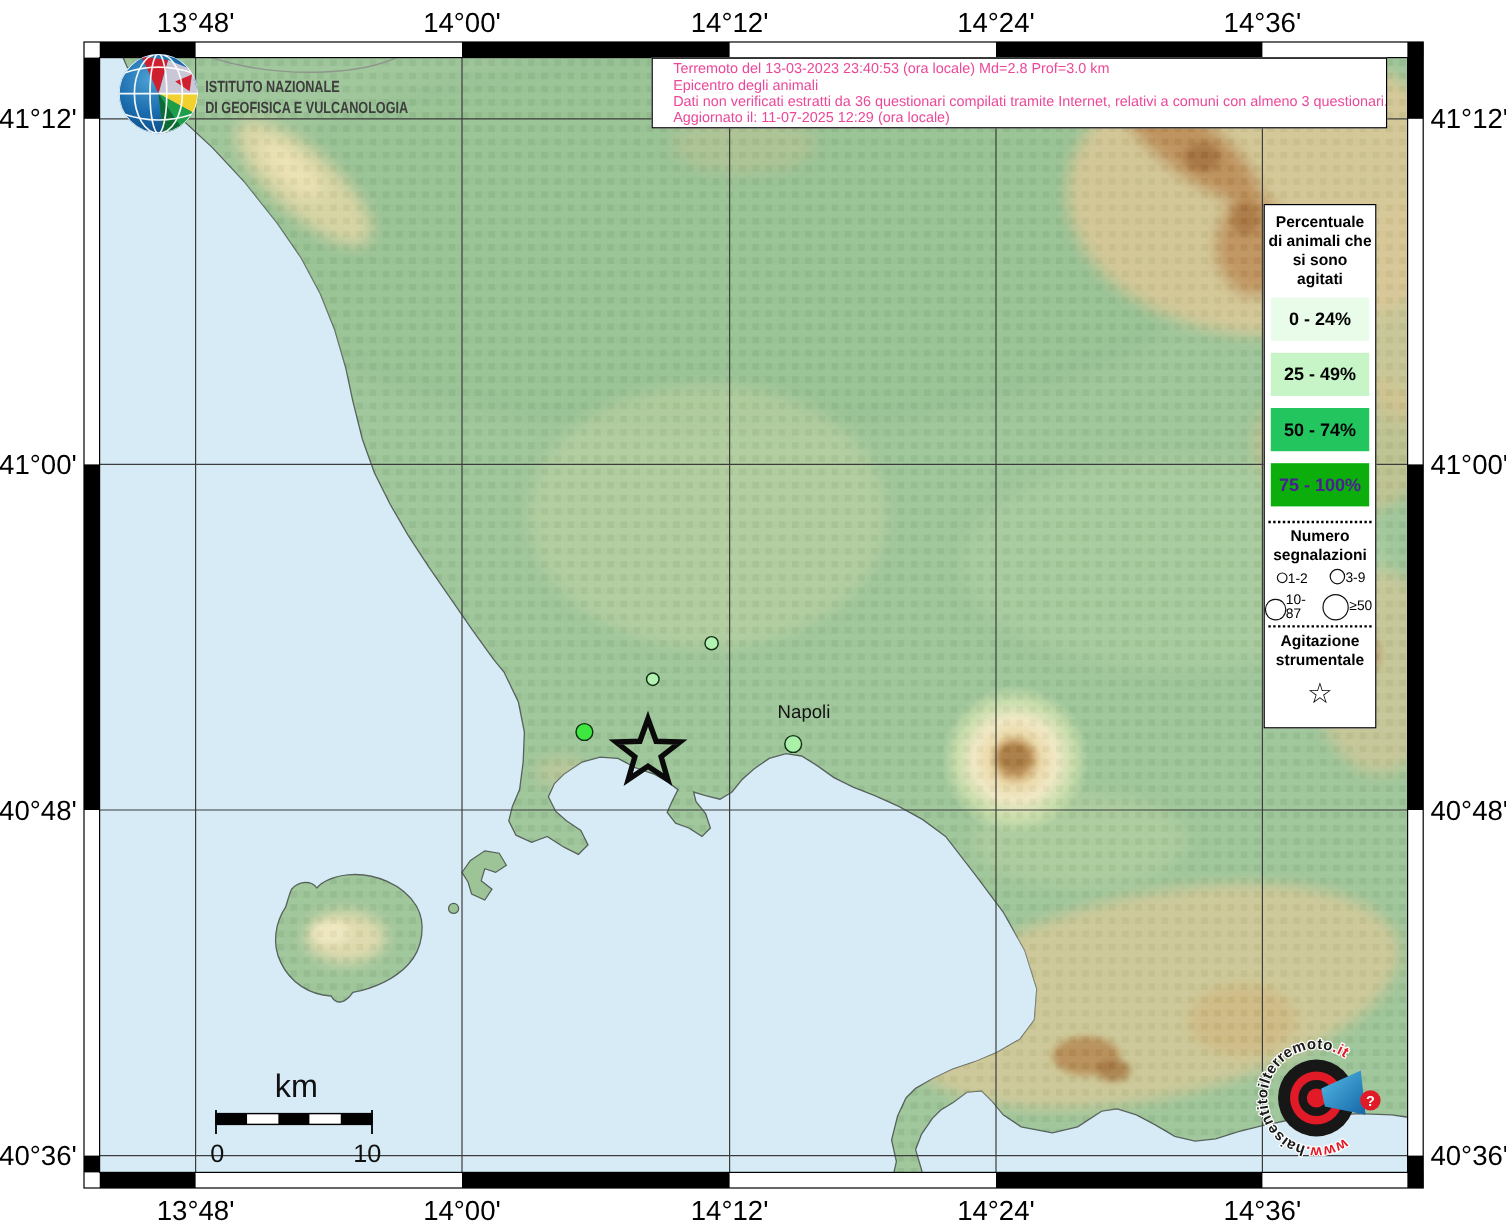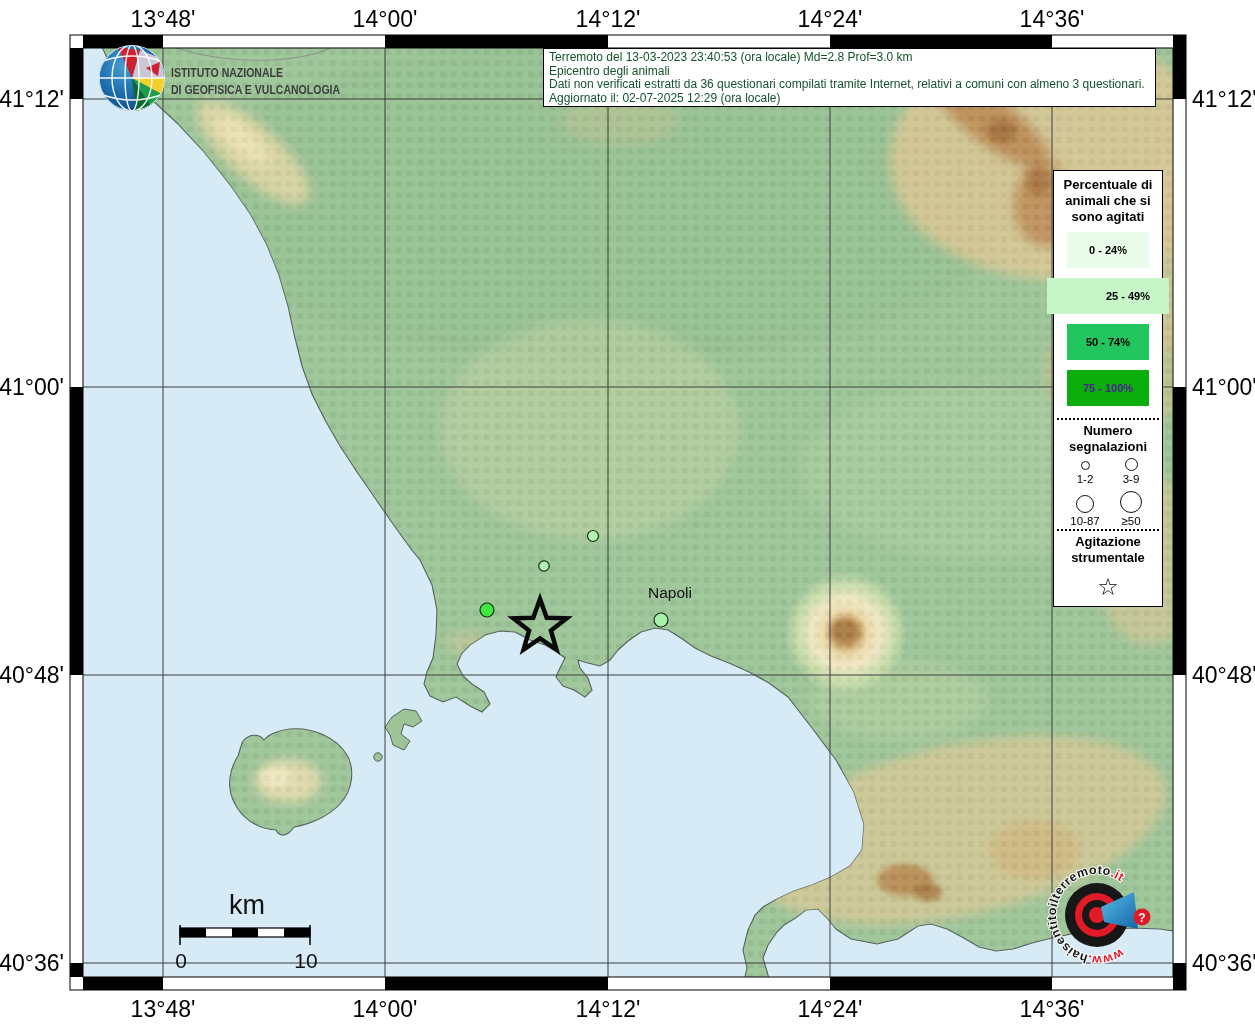--- a/index.html
+++ b/index.html
@@ -4,34 +4,34 @@
 <style>
   html,body{margin:0;padding:0;background:#ffffff;width:1255px;height:1024px;overflow:hidden;}
   #stage{position:relative;width:1255px;height:1024px;background:#ffffff;
          font-family:"Liberation Sans","DejaVu Sans",sans-serif;}
   #map-svg{position:absolute;left:0;top:0;}
   svg text{font-family:"Liberation Sans","DejaVu Sans",sans-serif;}
 
   
   .info-box{position:absolute;left:543px;top:48px;width:613px;height:59px;
     background:#ffffff;border:1px solid #000;box-sizing:border-box;
-    padding:2px 5px;font-size:12px;line-height:13.6px;color:#14532d;white-space:nowrap;overflow:hidden;}
+    padding:2px 17px;font-size:12px;line-height:13.6px;color:#ec4899;white-space:nowrap;overflow:hidden;}
 
   
-  .legend{position:absolute;left:1053px;top:170px;width:110px;height:437px;
+  .legend{position:absolute;left:1053px;top:170px;width:94px;height:437px;
     background:#ffffff;border:1px solid #000;box-sizing:border-box;
     display:flex;flex-direction:column;align-items:center;padding:6px 3px 4px 3px;}
   .leg-title{font-weight:bold;font-size:13px;line-height:16px;text-align:center;color:#000;}
   .swatches{width:100%;display:flex;flex-direction:column;align-items:center;margin-top:7px;}
   .swatch{width:82px;height:36px;margin-bottom:10px;display:flex;align-items:center;justify-content:center;
-    font-weight:bold;font-size:11px;color:#000;}
+    font-weight:bold;font-size:15px;color:#000;}
   .leg-divider{width:100%;border-top:2px dotted #000;margin:2px 0 3px 0;}
   .count-grid{display:grid;grid-template-columns:46px 46px;grid-row-gap:2px;margin-top:3px;
     justify-items:center;align-items:end;}
-  .count-cell{display:flex;flex-direction:column;align-items:center;justify-content:space-between;}
+  .count-cell{display:flex;align-items:center;justify-content:space-between;}
   .ring{border:1.6px solid #111;border-radius:50%;background:transparent;}
   .ring.c1{width:7px;height:7px;margin-bottom:3px;}
   .ring.c2{width:11px;height:11px;margin-bottom:2px;}
   .ring.c3{width:16px;height:16px;margin-bottom:2px;margin-top:6px;}
   .ring.c4{width:20px;height:20px;margin-bottom:2px;margin-top:4px;}
   .count-label{font-size:11.5px;color:#000;}
   .epi-star{font-size:24px;line-height:26px;color:#000;margin-top:8px;}
 </style>
 </head>
 <body>
@@ -290,30 +290,30 @@
         <tspan fill="#e11a28">www.</tspan><tspan fill="#1a1a1a">haisentito</tspan><tspan fill="#1a1a1a">ilterremoto</tspan><tspan fill="#e11a28">.it</tspan>
       </textPath>
     </text>
   </g>
 </svg>
 
 <div class="info-box">
   <div>Terremoto del 13-03-2023 23:40:53 (ora locale) Md=2.8 Prof=3.0 km</div>
   <div>Epicentro degli animali</div>
   <div>Dati non verificati estratti da 36 questionari compilati tramite Internet, relativi a comuni con almeno 3 questionari.</div>
-  <div>Aggiornato il: 02-07-2025 12:29 (ora locale)</div>
+  <div>Aggiornato il: 11-07-2025 12:29 (ora locale)</div>
 </div>
 
 <div class="legend">
   <div class="leg-title">Percentuale di animali che si sono agitati</div>
   <div class="swatches">
     <div class="swatch" style="background-color: rgb(233, 251, 233);">
       <span style="color: rgb(0, 0, 0);">0 - 24%</span>
     </div>
-    <div class="swatch" style="background-color: rgb(200, 245, 200); padding-left: 40px;">
+    <div class="swatch" style="background-color: rgb(200, 245, 200);">
       <span style="color: rgb(0, 0, 0);">25 - 49%</span>
     </div>
     <div class="swatch" style="background-color: #22c55e;">
       <span style="color: rgb(0, 0, 0);">50 - 74%</span>
     </div>
     <div class="swatch" style="background-color: rgb(12, 174, 12);">
       <span style="color: #4c1d95;">75 - 100%</span>
     </div>
   </div>
   <div class="leg-divider"></div>

